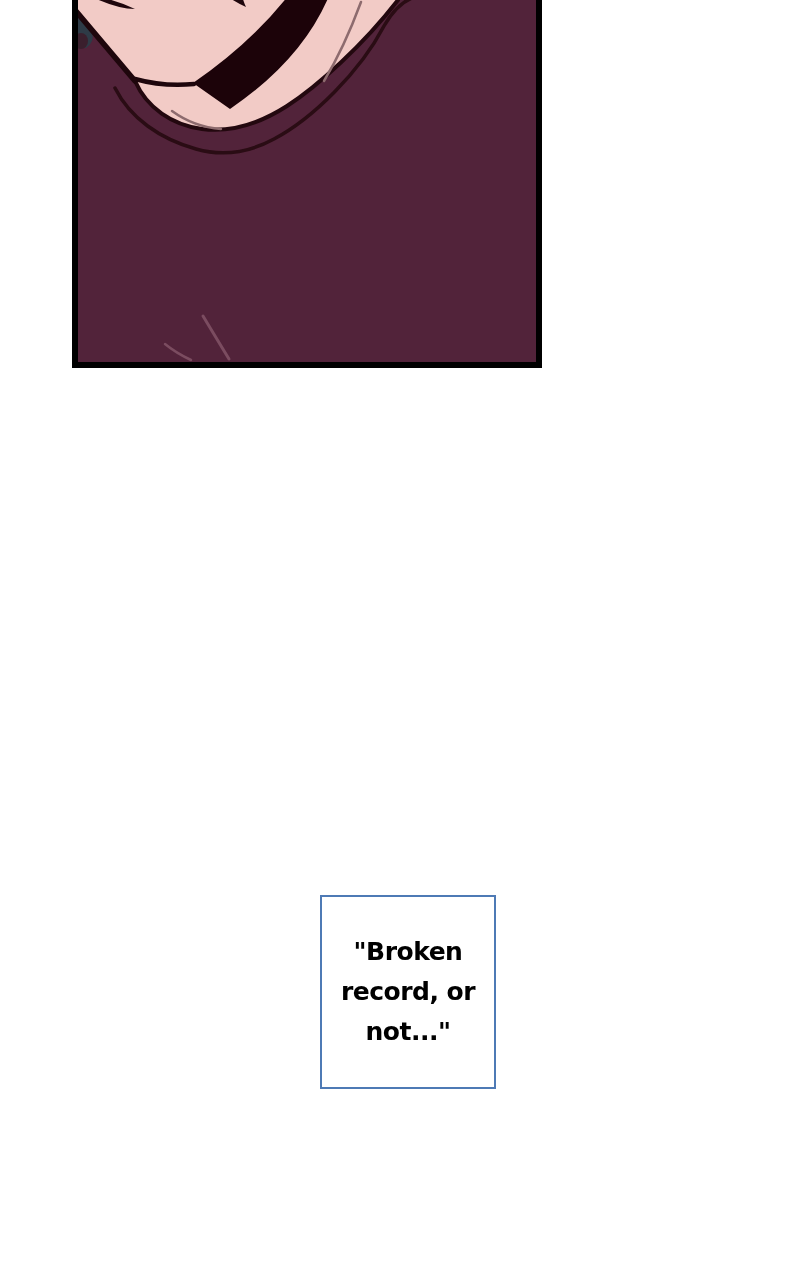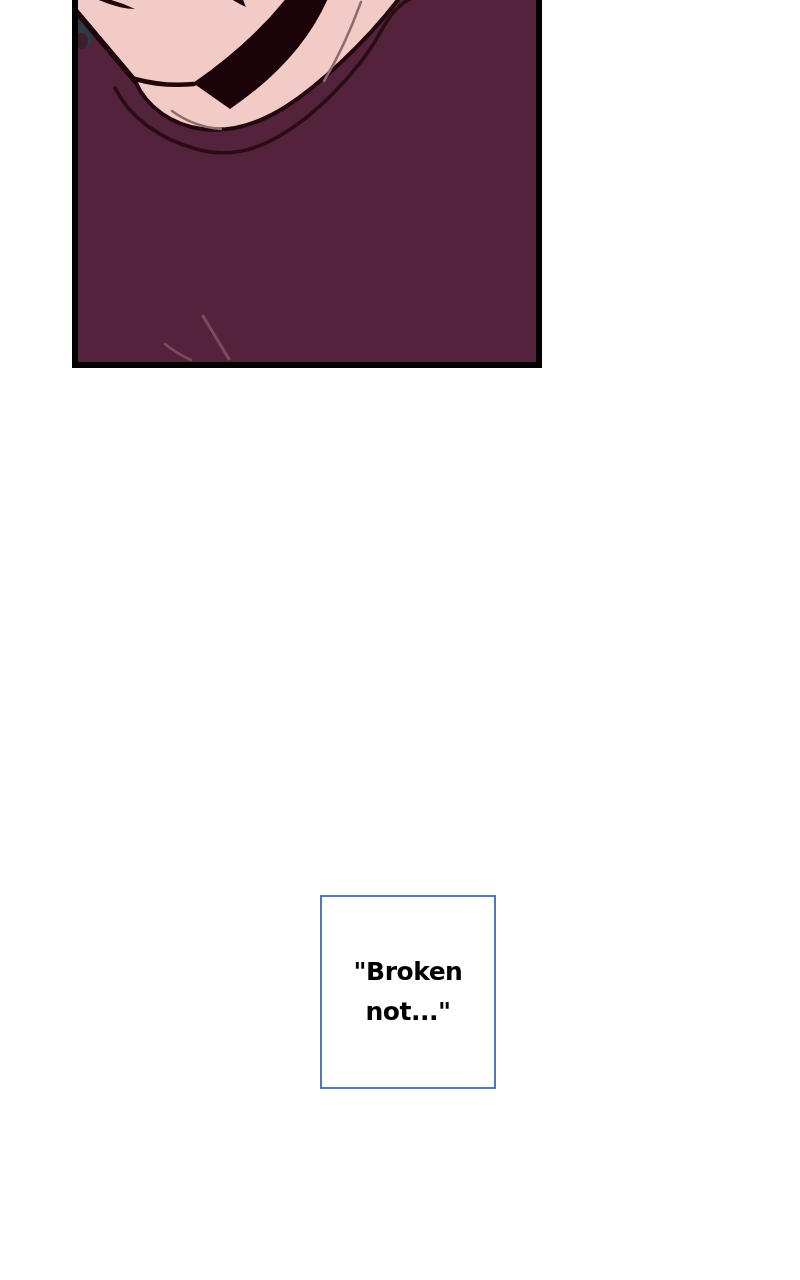--- a/index.html
+++ b/index.html
@@ -85,16 +85,17 @@
       <path d="M289,2 Q272,48 252,81" fill="none" stroke-width="2.5" stroke-linecap="round" stroke="#8d6b6e"></path>
 
       <path d="M100,111 Q122,127 149,129" fill="none" stroke-width="2.5" stroke-linecap="round" stroke="#8d6b6e"></path>
 
       <rect x="3" y="-10" width="464" height="375" fill="none" stroke-width="6" stroke="#000000"></rect>
     </svg>
   </div>
 
   <div class="caption">
     <div class="line">"Broken</div>
+    <div class="line">record, or</div>
     <div class="line">not..."</div>
   </div>
 
 </div>
 
 </body></html>

